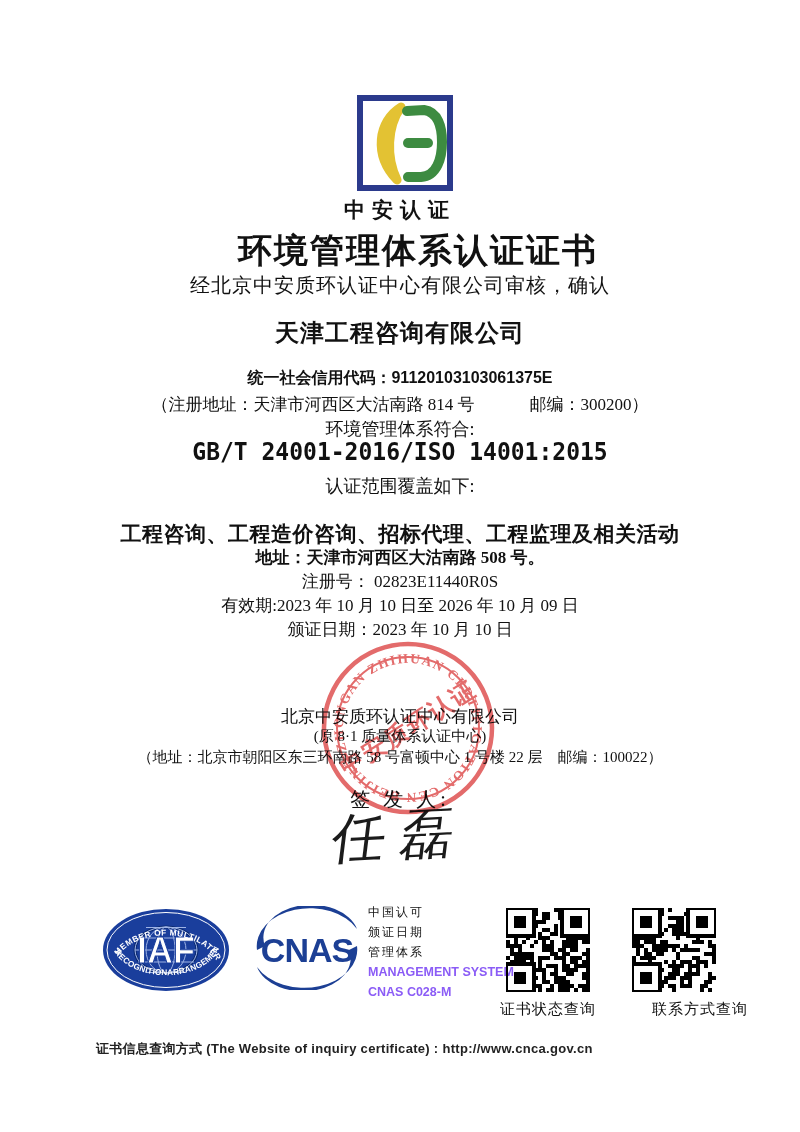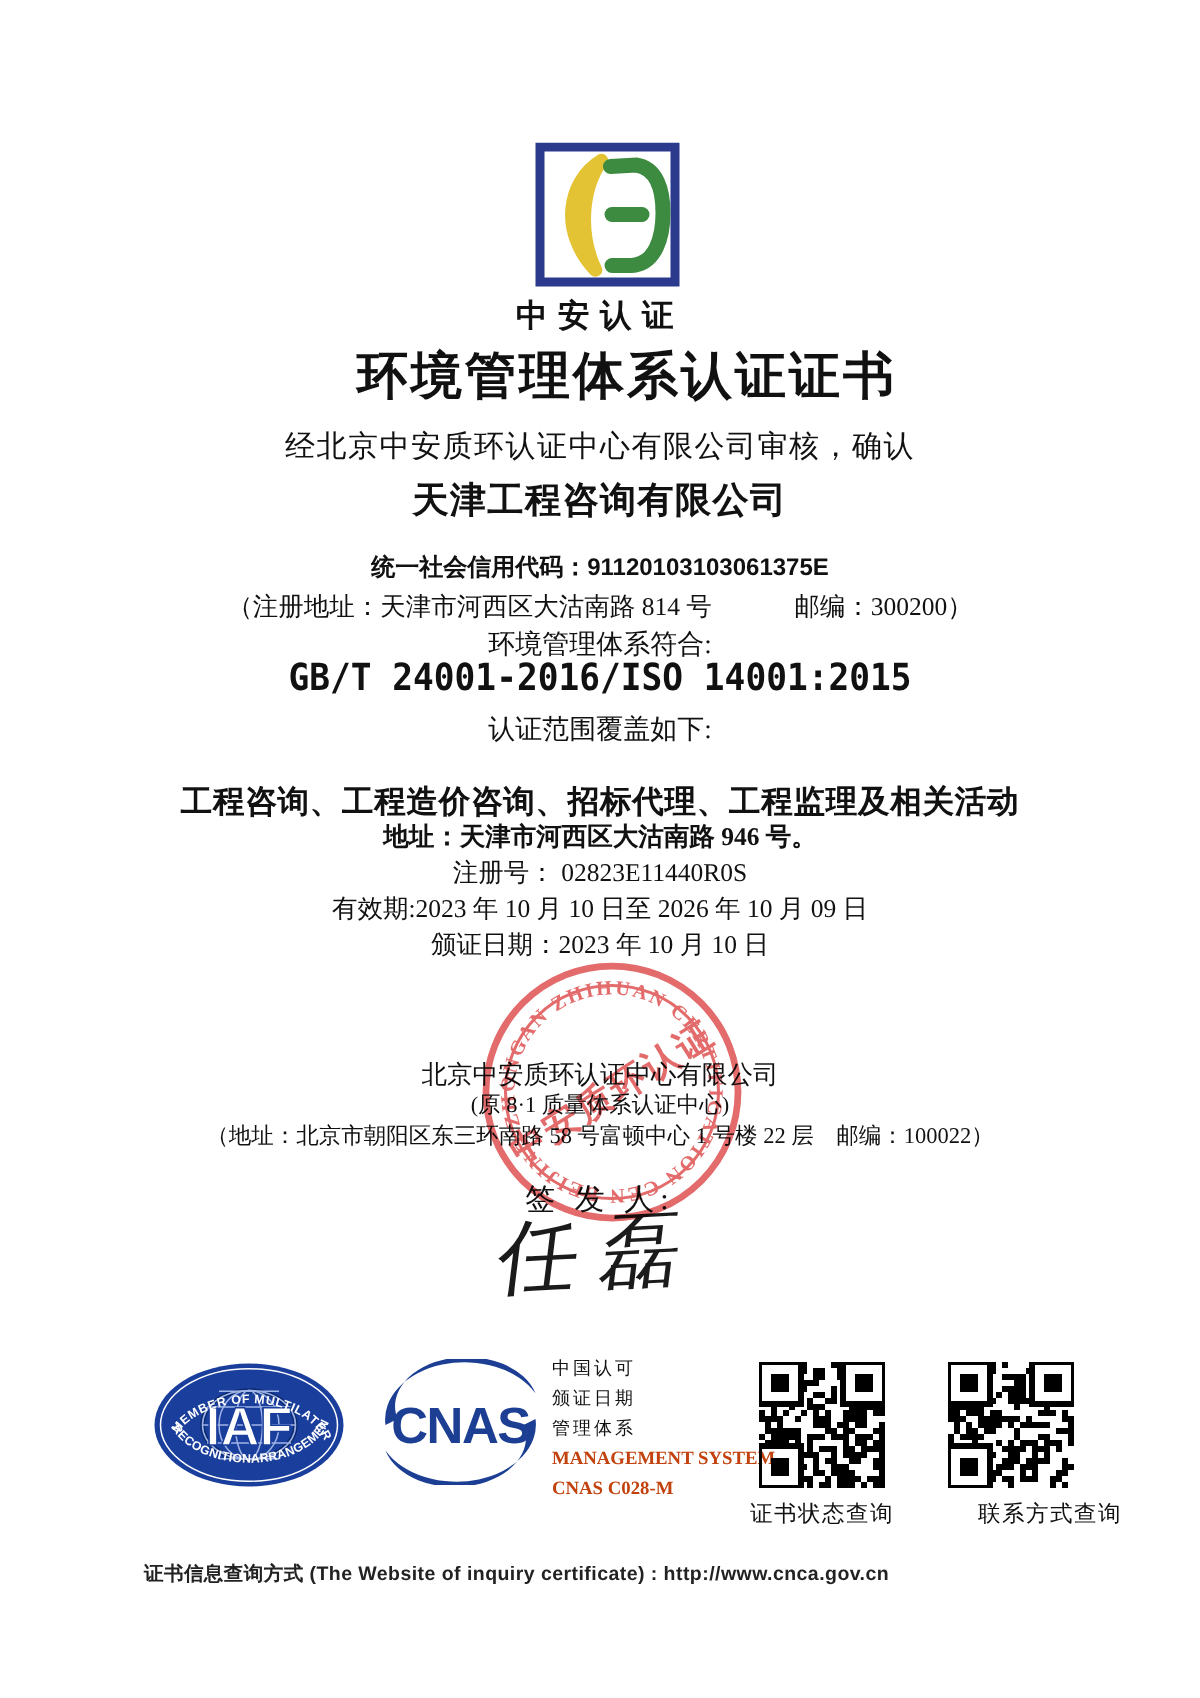--- a/index.html
+++ b/index.html
@@ -12,21 +12,21 @@
   
   .logo-wrap{position:absolute;left:352;top:95px;left:352px;width:106px;text-align:center;}
   .logo-caption{
     position:absolute;top:196px;left:0;right:0;text-align:center;
     font-size:21px;font-weight:bold;letter-spacing:7px;
     font-family:"Liberation Serif",serif;
   }
   
   .title{top:228px;font-size:34px;font-weight:bold;letter-spacing:2px;
     font-family:"Liberation Sans","DejaVu Sans",sans-serif;padding-left:36px;}
-  .audit{top:284px;font-size:20px;letter-spacing:1px;text-align:center;}
+  .audit{top:272px;font-size:20px;letter-spacing:1px;text-align:center;}
   .company{top:317px;font-size:24px;font-weight:bold;letter-spacing:1px;
     font-family:"Liberation Sans","DejaVu Sans",sans-serif;}
   .credit{top:368px;font-size:16px;font-weight:bold;
     font-family:"Liberation Sans","DejaVu Sans",sans-serif;}
   .regline{top:393px;font-size:17px;display:flex;justify-content:center;gap:55px;}
   .std-intro{top:417px;font-size:18px;}
   .std-code{top:437px;font-size:25px;font-weight:bold;
     font-family:"DejaVu Sans Mono","Liberation Mono",monospace;
     transform:scaleX(.92);letter-spacing:0px;}
   .scope-intro{top:474px;font-size:18px;}
@@ -46,21 +46,21 @@
     transform:rotate(-3deg) skewX(-10deg);
   }
   .seal{position:absolute;left:321px;top:641px;width:174px;height:174px;
     opacity:.82;mix-blend-mode:multiply;pointer-events:none;z-index:5;}
   
   .iaf{position:absolute;left:102px;top:908px;}
   .cnas{position:absolute;left:251px;top:906px;}
   .cnas-text{position:absolute;left:368px;top:904px;line-height:16px;text-align:left;}
   .cnas-text .zh{font-size:12px;letter-spacing:2px;margin-bottom:4px;}
   .cnas-text .en{font-size:12.5px;font-weight:bold;margin-bottom:4px;
-    font-family:Liberation Serif, serif;color:#c2410c;}
+    font-family:Liberation Sans, sans-serif;color:#8b5cf6;}
   .qr{position:absolute;width:84px;height:84px;top:908px;}
   .qr1{left:506px;} .qr2{left:632px;}
   .qr-label{position:absolute;top:1000px;width:120px;text-align:center;
     font-size:15px;letter-spacing:1px;}
   .qr1-label{left:488px;text-align:center;} .qr2-label{left:640px;}
   .bottom-line{position:absolute;left:96px;top:1040px;font-size:13px;
     font-weight:600;letter-spacing:.3px;
     font-family:"Liberation Sans","DejaVu Sans",sans-serif;color:#222;}
 </style>
 </head>
@@ -86,21 +86,21 @@
 
   <div class="abs credit">统一社会信用代码：91120103103061375E</div>
   <div class="abs regline">
     <span>（注册地址：天津市河西区大沽南路 814 号</span>
     <span>邮编：300200）</span>
   </div>
   <div class="abs std-intro">环境管理体系符合:</div>
   <div class="abs std-code">GB/T 24001-2016/ISO 14001:2015</div>
   <div class="abs scope-intro">认证范围覆盖如下:</div>
   <div class="abs scope">工程咨询、工程造价咨询、招标代理、工程监理及相关活动</div>
-  <div class="abs site">地址：天津市河西区大沽南路 946 号。</div>
+  <div class="abs site">地址：天津市河西区大沽南路 508 号。</div>
   <div class="abs regno">注册号： 02823E11440R0S</div>
   <div class="abs validity">有效期:2023 年 10 月 10 日至 2026 年 10 月 09 日</div>
   <div class="abs issue-date">颁证日期：2023 年 10 月 10 日</div>
 
   <div class="abs issuer-name">北京中安质环认证中心有限公司</div>
   <div class="abs issuer-former">(原 8·1 质量体系认证中心)</div>
   <div class="abs issuer-addr">（地址：北京市朝阳区东三环南路 58 号富顿中心 1 号楼 22 层　邮编：100022）</div>
   <div class="abs signer">签 发 人:</div>
   <div class="abs signature">任磊</div>
 

